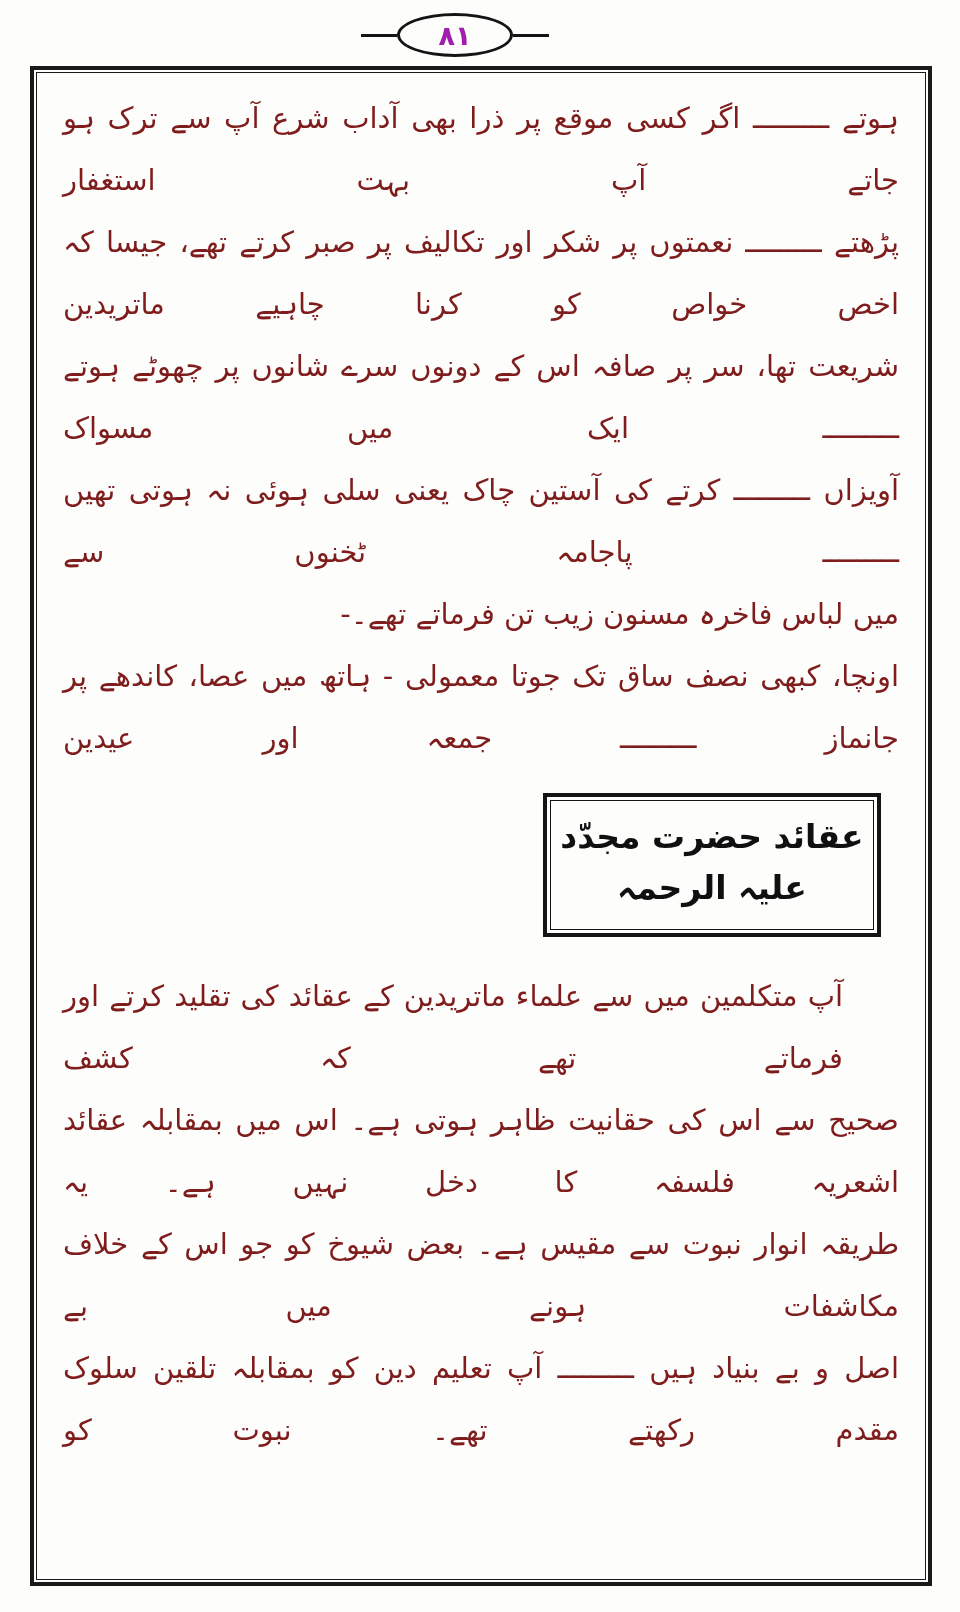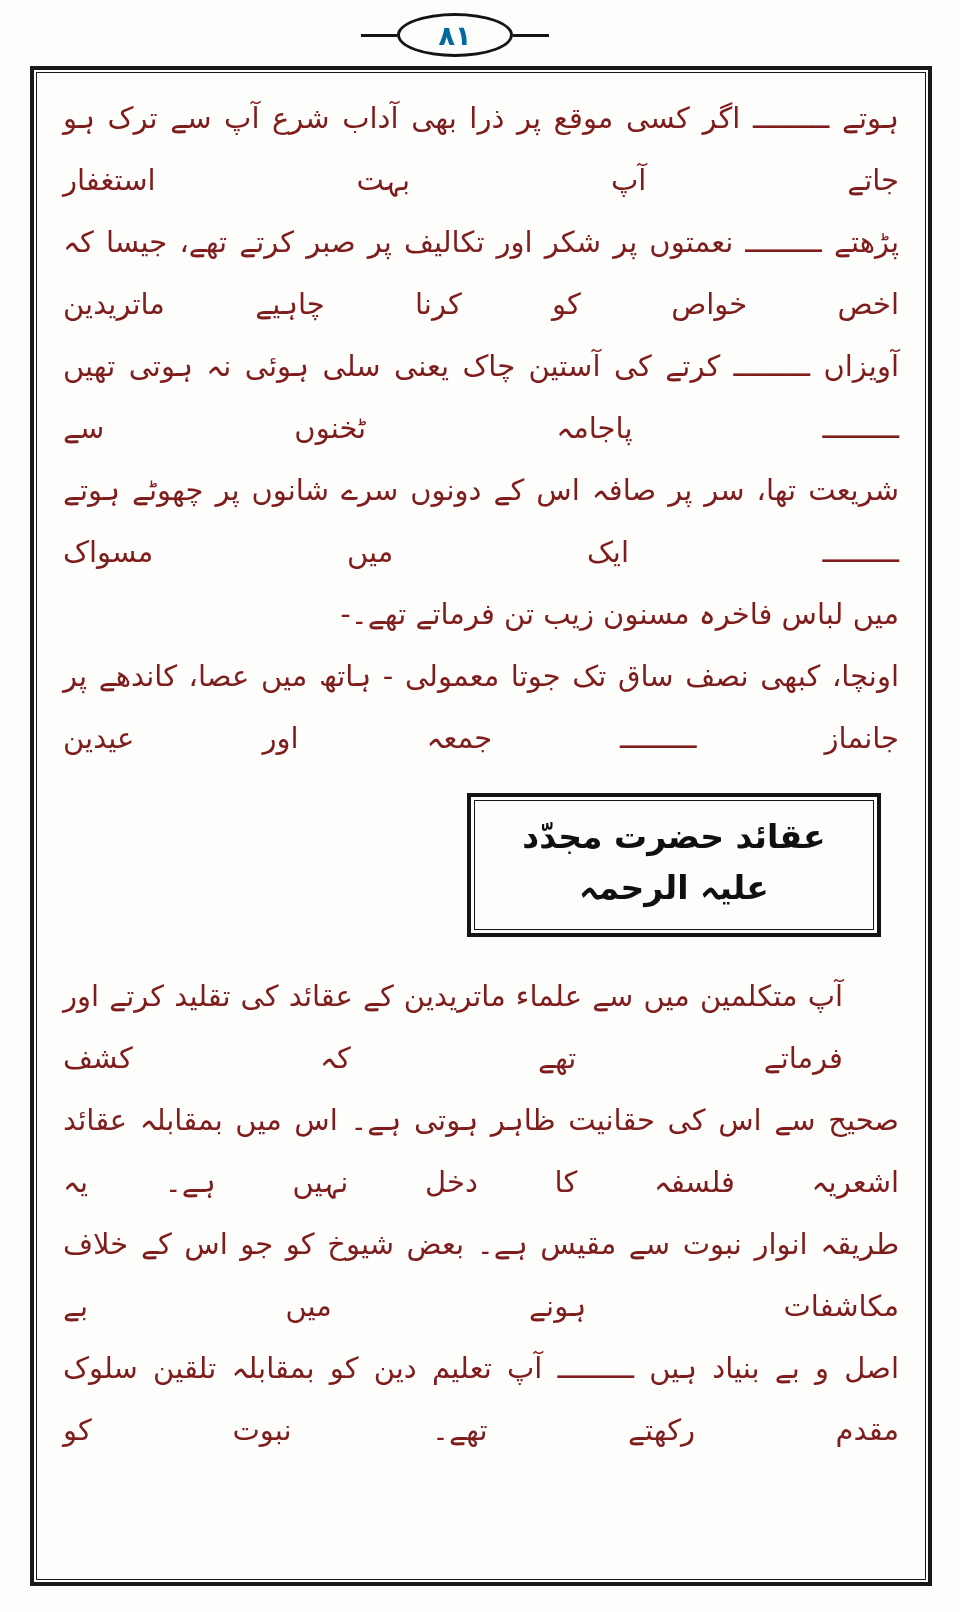--- a/index.html
+++ b/index.html
@@ -16,21 +16,21 @@
   
   .cartouche{
     position:absolute;top:10px;left:0;right:50px;height:50px;
     display:flex;justify-content:center;align-items:center;
   }
   .c-line{display:inline-block;width:36px;height:3px;background:#141414;}
   .c-oval{
     display:flex;justify-content:center;align-items:center;
     width:116px;height:44px;
     border:3px solid #141414;border-radius:50%;
-    font-size:27px;font-weight:bold;color:#0369a1;
+    font-size:27px;font-weight:bold;color:#a21caf;
     box-sizing:border-box;
   }
 
   
   .frame-outer{
     position:absolute;top:66px;left:30px;right:28px;bottom:26px;
     border:4px solid #1a1a1a;background:#fdfdfc;
   }
   .frame-inner{
     position:absolute;inset:2px;
@@ -48,21 +48,21 @@
     color:#7f1d1d;
     text-align:justify;
     text-align-last:justify;
     direction:rtl;
   }
   .tline.partial{text-align-last:right;}
   .tline.indent{padding-right:56px;}
 
   
   .heading-box{
-    width:414px;
+    width:338px;
     margin:24px 18px 28px auto;
     border:4px solid #141414;
     padding:3px;
     box-sizing:border-box;
     background:#fdfdfc;
   }
   .heading-inner{
     border:1px solid #141414;
     text-align:center;
     font-size:33px;
@@ -83,22 +83,22 @@
     <span class="c-oval">۸۱</span>
     <span class="c-line"></span>
   </div>
 
   <div class="frame-outer">
     <div class="frame-inner">
 
       <div class="tblock">
         <div class="tline">ہوتے ـــــــــ اگر کسی موقع پر ذرا بھی آداب شرع آپ سے ترک ہو جاتے آپ بہت استغفار</div>
         <div class="tline">پڑھتے ـــــــــ نعمتوں پر شکر اور تکالیف پر صبر کرتے تھے، جیسا کہ اخص خواص کو کرنا چاہیے ماتریدین</div>
+        <div class="tline">شریعت تھا، سر پر صافہ اس کے دونوں سرے شانوں پر چھوٹے ہوتے ـــــــــ ایک میں مسواک</div>
         <div class="tline">آویزاں ـــــــــ کرتے کی آستین چاک یعنی سلی ہوئی نہ ہوتی تھیں ـــــــــ پاجامہ ٹخنوں سے</div>
-        <div class="tline">شریعت تھا، سر پر صافہ اس کے دونوں سرے شانوں پر چھوٹے ہوتے ـــــــــ ایک میں مسواک</div>
         <div class="tline partial">میں لباس فاخرہ مسنون زیب تن فرماتے تھے۔-</div>
         <div class="tline">اونچا، کبھی نصف ساق تک جوتا معمولی - ہاتھ میں عصا، کاندھے پر جانماز ـــــــــ جمعہ اور عیدین</div>
       </div>
 
       <div class="heading-box">
         <div class="heading-inner">عقائد حضرت مجدّد علیہ الرحمہ</div>
       </div>
 
       <div class="tblock">
         <div class="tline indent">آپ متکلمین میں سے علماء ماتریدین کے عقائد کی تقلید کرتے اور فرماتے تھے کہ کشف</div>

